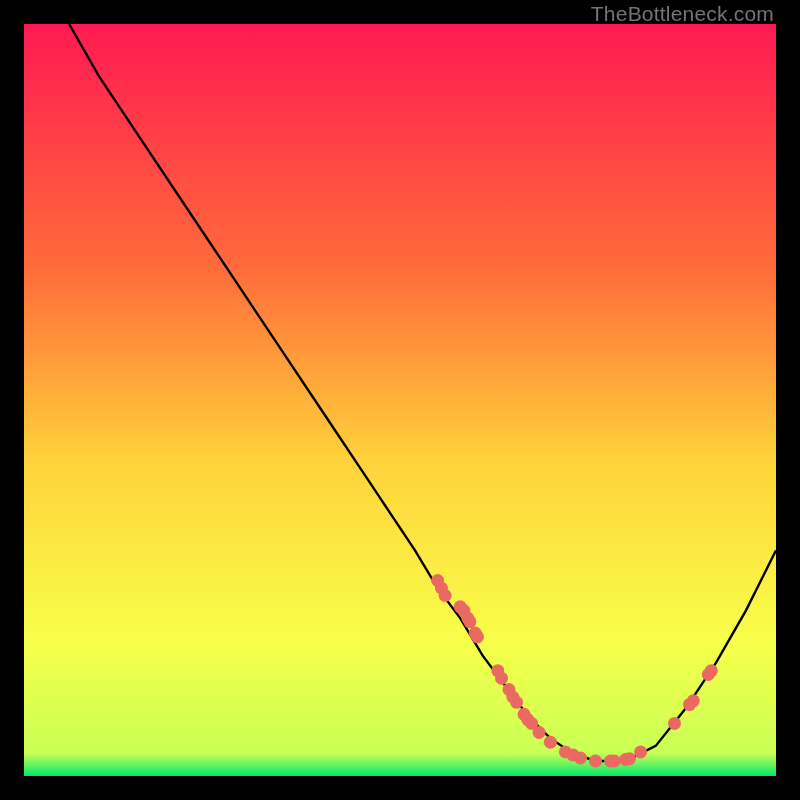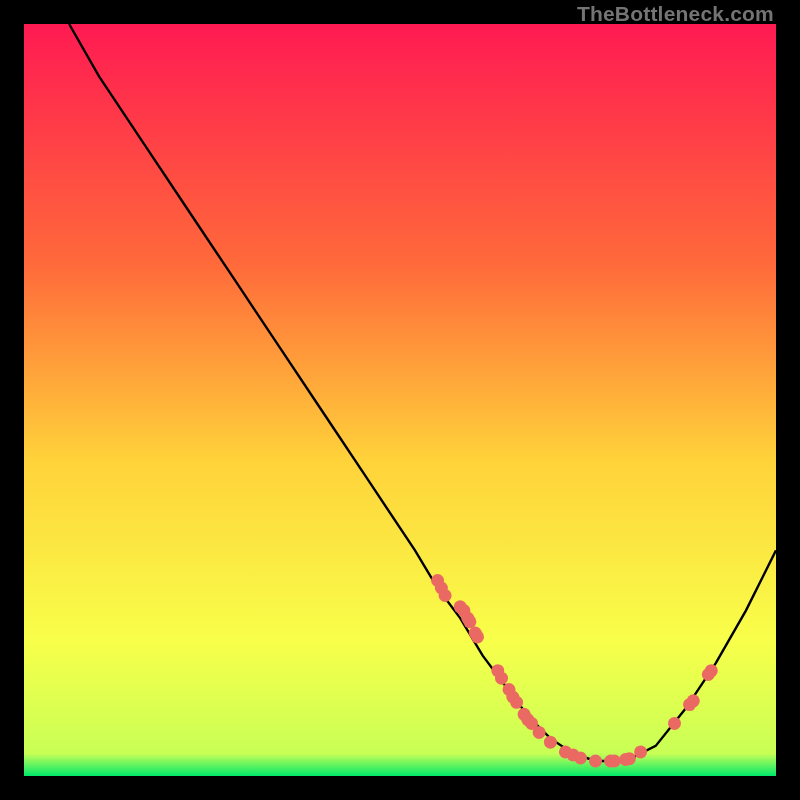--- a/index.html
+++ b/index.html
@@ -25,21 +25,21 @@
     top: 0;
     width: 752px;
     height: 752px;
   }
   .watermark {
     position: absolute;
     top: 2px;
     right: 26px;
     color: #747474;
     font-size: 21px;
-    font-weight: 700;
+    font-weight: 400;
     letter-spacing: 0.2px;
   }
   svg { display: block; }
 </style>
 </head>
 <body>
 
 <div class="watermark">TheBottleneck.com</div>
 
 <div class="frame">

